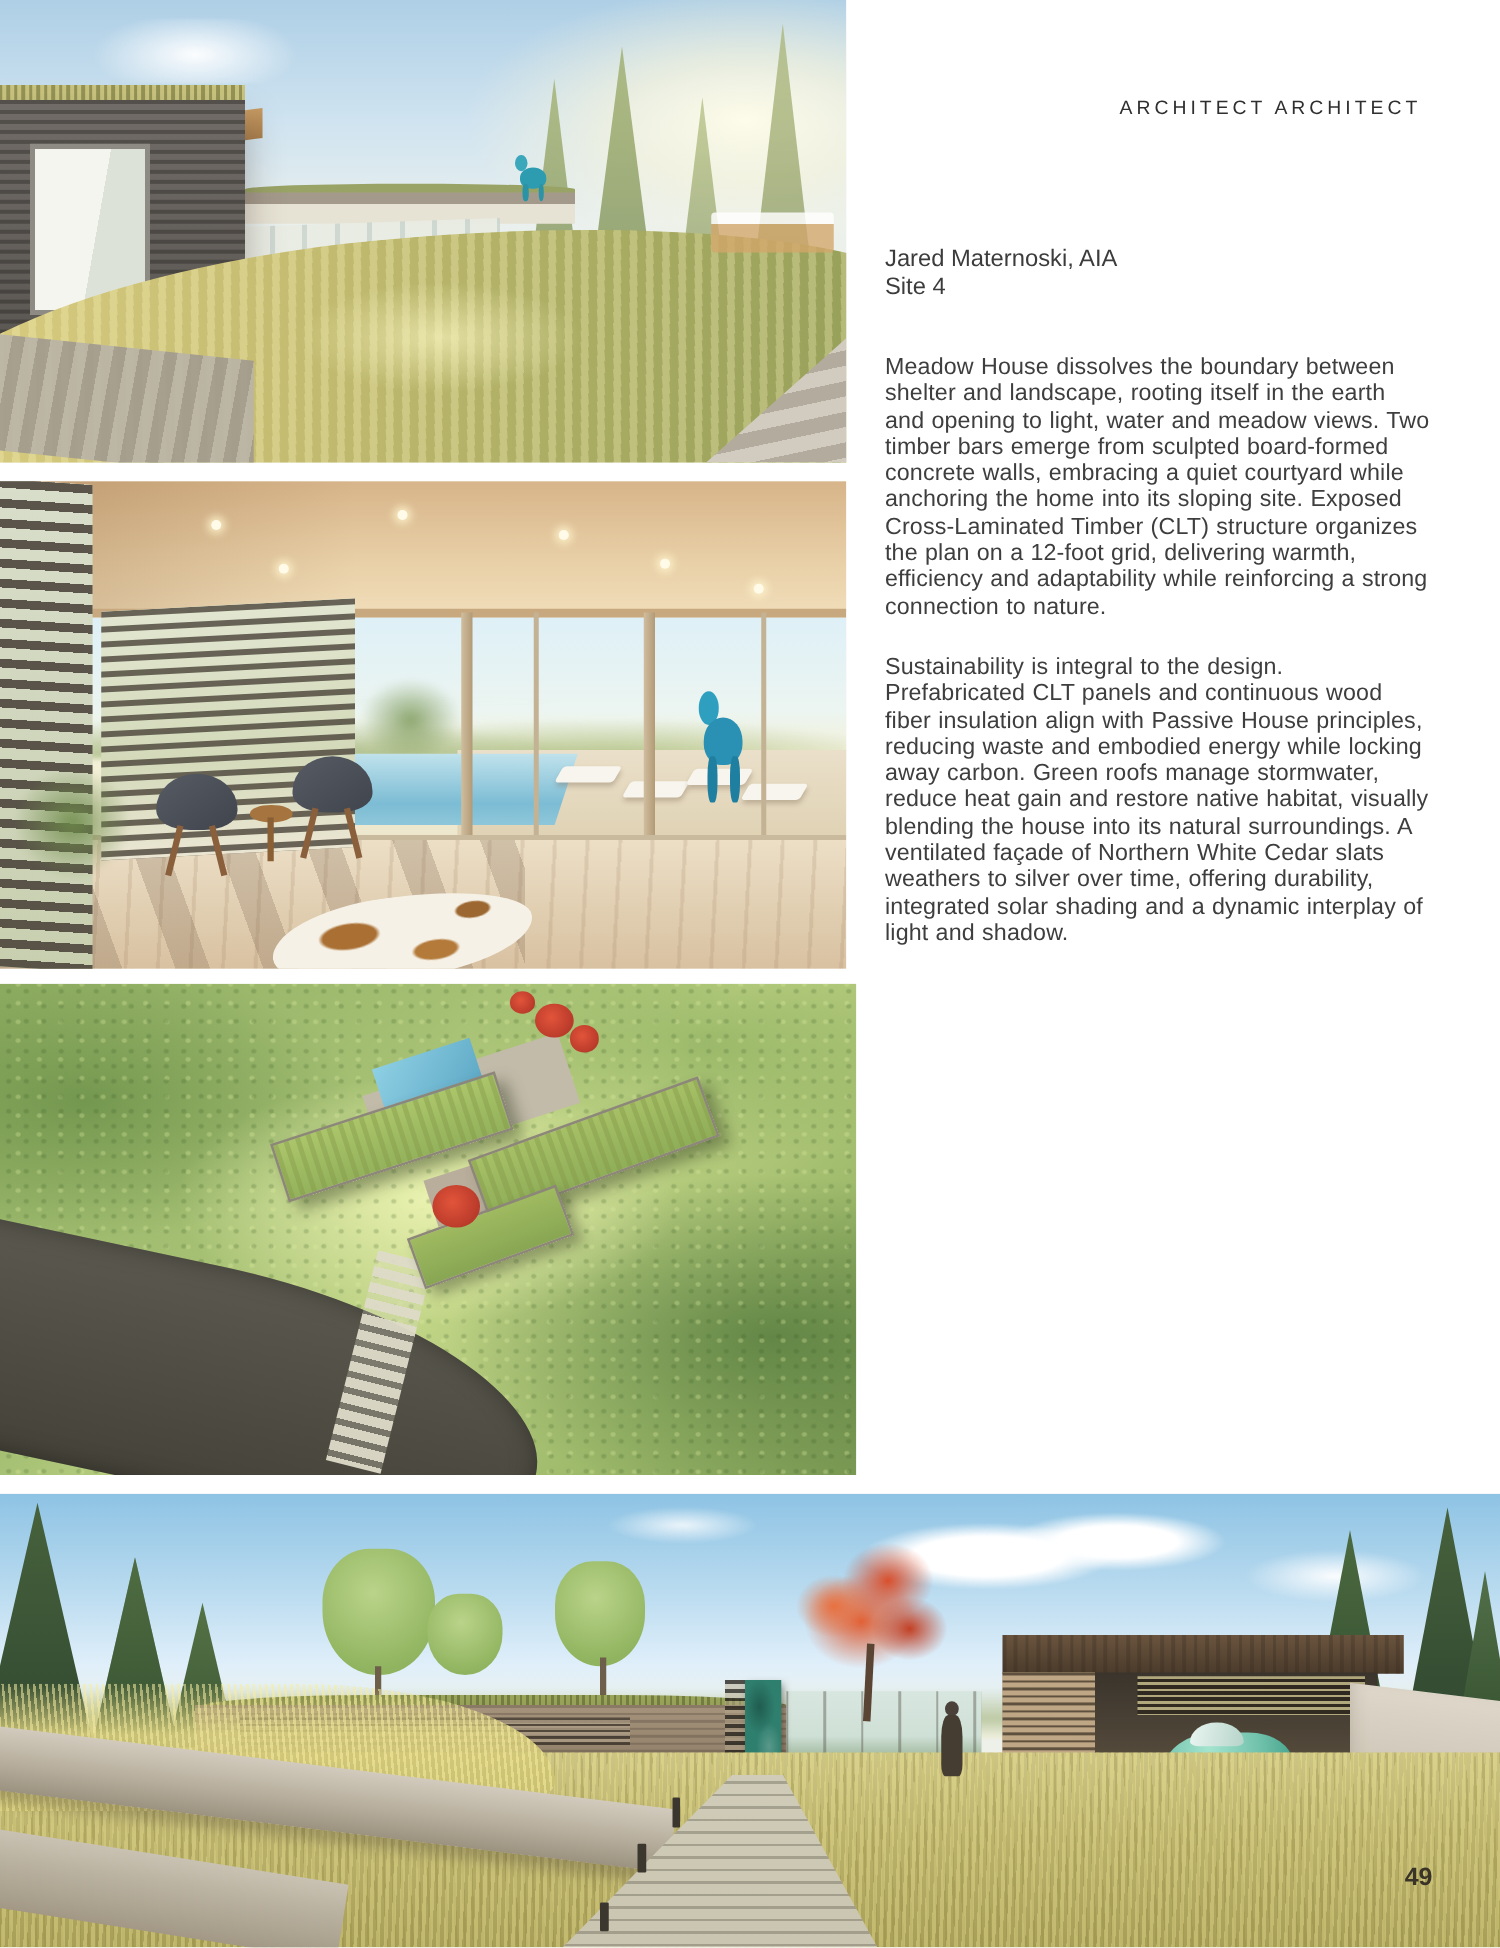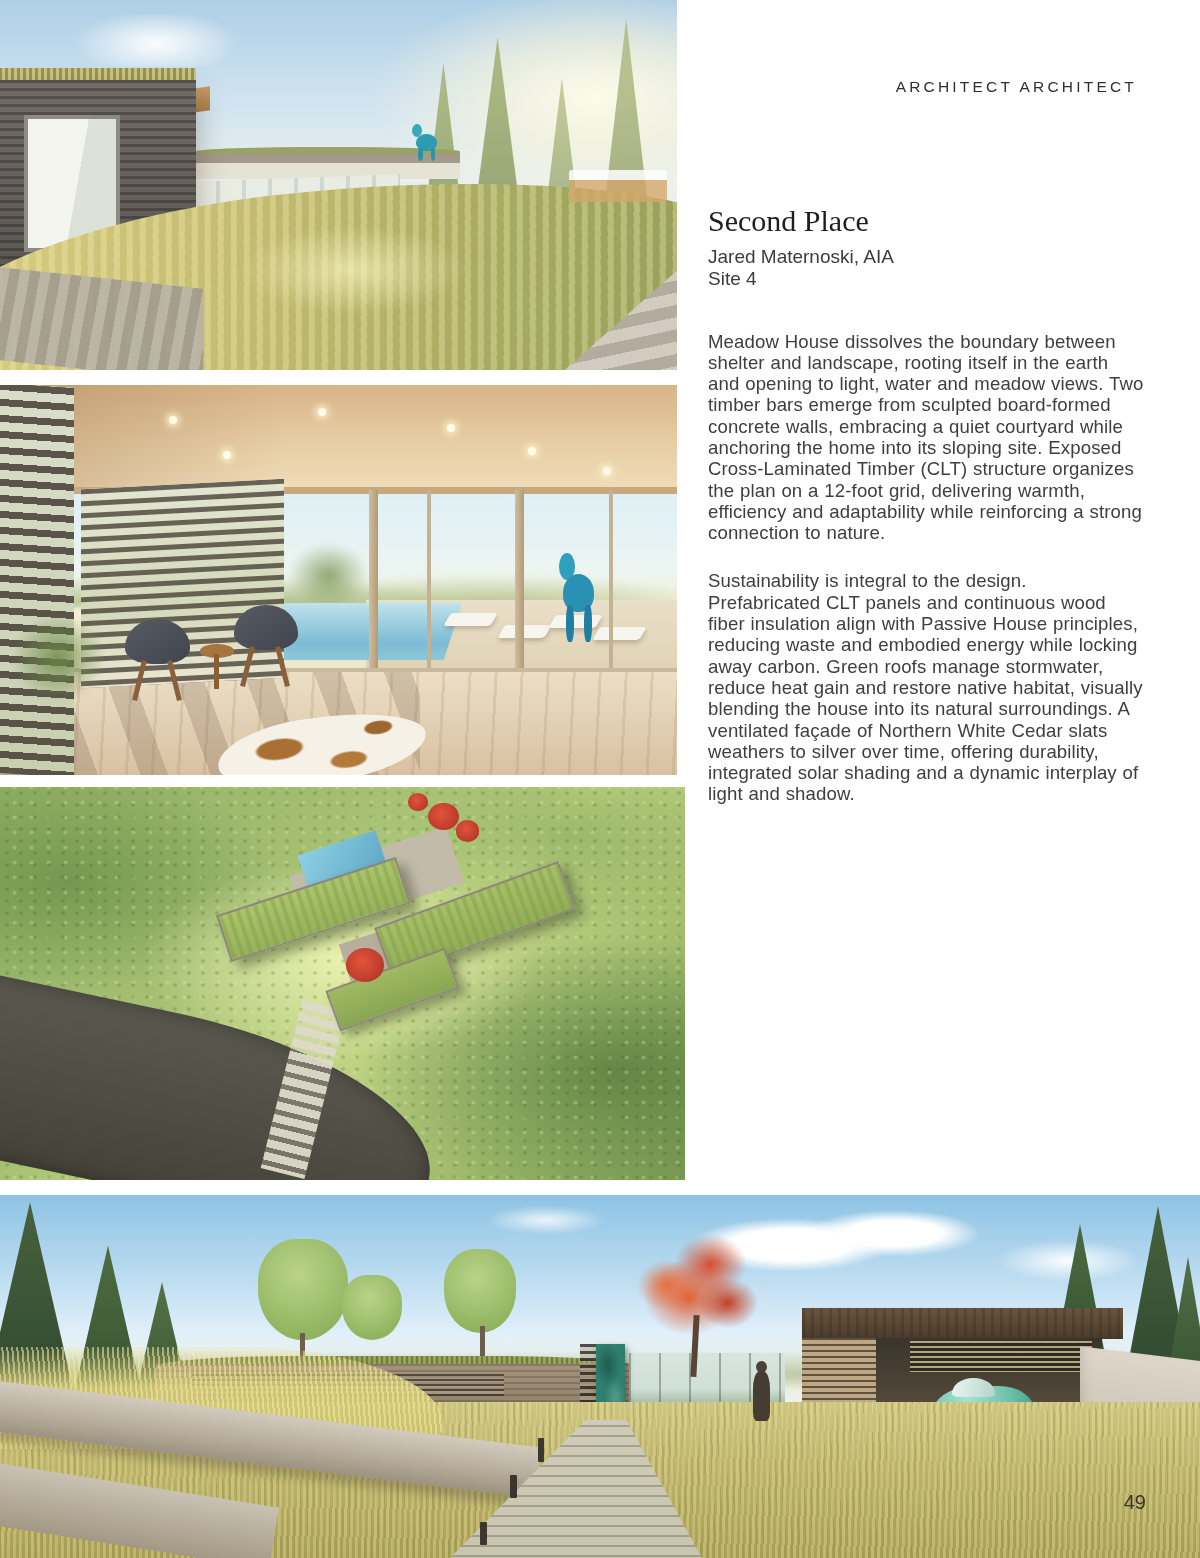--- a/index.html
+++ b/index.html
@@ -20,21 +20,21 @@
   .body-copy{margin-top:41px;}
   .body-copy p{font-size:18.6px;line-height:21.3px;letter-spacing:.12px;word-spacing:.5px;
                color:var(--body-text,#3E3E3E);margin:0 0 27px 0;}
 
   
   figure.ph{position:absolute;margin:0;overflow:hidden;background:#eef0ea;}
   figure.ph .abs{position:absolute;}
   #photo1{left:0;top:0;width:677px;height:370px;}
   #photo2{left:0;top:385px;width:677px;height:390px;}
   #photo3{left:0;top:787px;width:685px;height:393px;}
-  #photo4{left:0;top:1195px;width:1200px;height:363px;}
+  #photo4{left:0;top:1195px;width:1200px;height:363px;font-weight:bold;}
 
   
   #photo1 .sky{inset:0;background:
     radial-gradient(55% 48% at 88% 26%, rgba(255,252,233,.97) 0%, rgba(255,247,216,.6) 28%, rgba(255,247,216,0) 60%),
     linear-gradient(180deg,#aecfe6 0%,#cfe3f0 26%,#e9f0ee 48%,#f7f2dd 72%,#f6eed6 100%);}
   #photo1 .cloud{left:6%;top:4%;width:34%;height:14%;
     background:radial-gradient(50% 90% at 50% 55%, rgba(255,255,255,.95), rgba(255,255,255,0) 72%);filter:blur(1px);}
   .pine{clip-path:polygon(50% 0,88% 100%,12% 100%);}
   #photo1 .p1{left:62%;top:17%;width:7%;height:40%;background:linear-gradient(180deg,#a3b271,#83955b);opacity:.8;filter:blur(.6px);}
   #photo1 .p2{left:69%;top:10%;width:9%;height:48%;background:linear-gradient(180deg,#9fae6d,#7d9054);opacity:.78;filter:blur(.6px);}
@@ -360,21 +360,20 @@
     <div class="abs court"></div>
     <div class="abs bar2"></div>
     <div class="abs bar3"></div>
     <div class="abs rt" style="left:62.5%;top:4%;width:4.5%;height:7%;"></div>
     <div class="abs rt" style="left:66.5%;top:8.5%;width:3.5%;height:5.5%;"></div>
     <div class="abs rt" style="left:59.5%;top:1.5%;width:3%;height:4.5%;"></div>
     <div class="abs rt" style="left:50.5%;top:41%;width:5.5%;height:8.5%;"></div>
   </figure>
 
   <div class="article">
-    <h2 class="award">Second Place</h2>
     <div class="byline">
       <div>Jared Maternoski, AIA</div>
       <div>Site 4</div>
     </div>
     <div class="body-copy">
       <p>Meadow House dissolves the boundary between shelter and landscape, rooting itself in the earth and opening to light, water and meadow views. Two timber bars emerge from sculpted board-formed concrete walls, embracing a quiet courtyard while anchoring the home into its sloping site. Exposed Cross-Laminated Timber (CLT) structure organizes the plan on a 12-foot grid, delivering warmth, efficiency and adaptability while reinforcing a strong connection to nature.</p>
       <p>Sustainability is integral to the design. Prefabricated CLT panels and continuous wood fiber insulation align with Passive House principles, reducing waste and embodied energy while locking away carbon. Green roofs manage stormwater, reduce heat gain and restore native habitat, visually blending the house into its natural surroundings. A ventilated façade of Northern White Cedar slats weathers to silver over time, offering durability, integrated solar shading and a dynamic interplay of light and shadow.</p>
     </div>
   </div>
 

